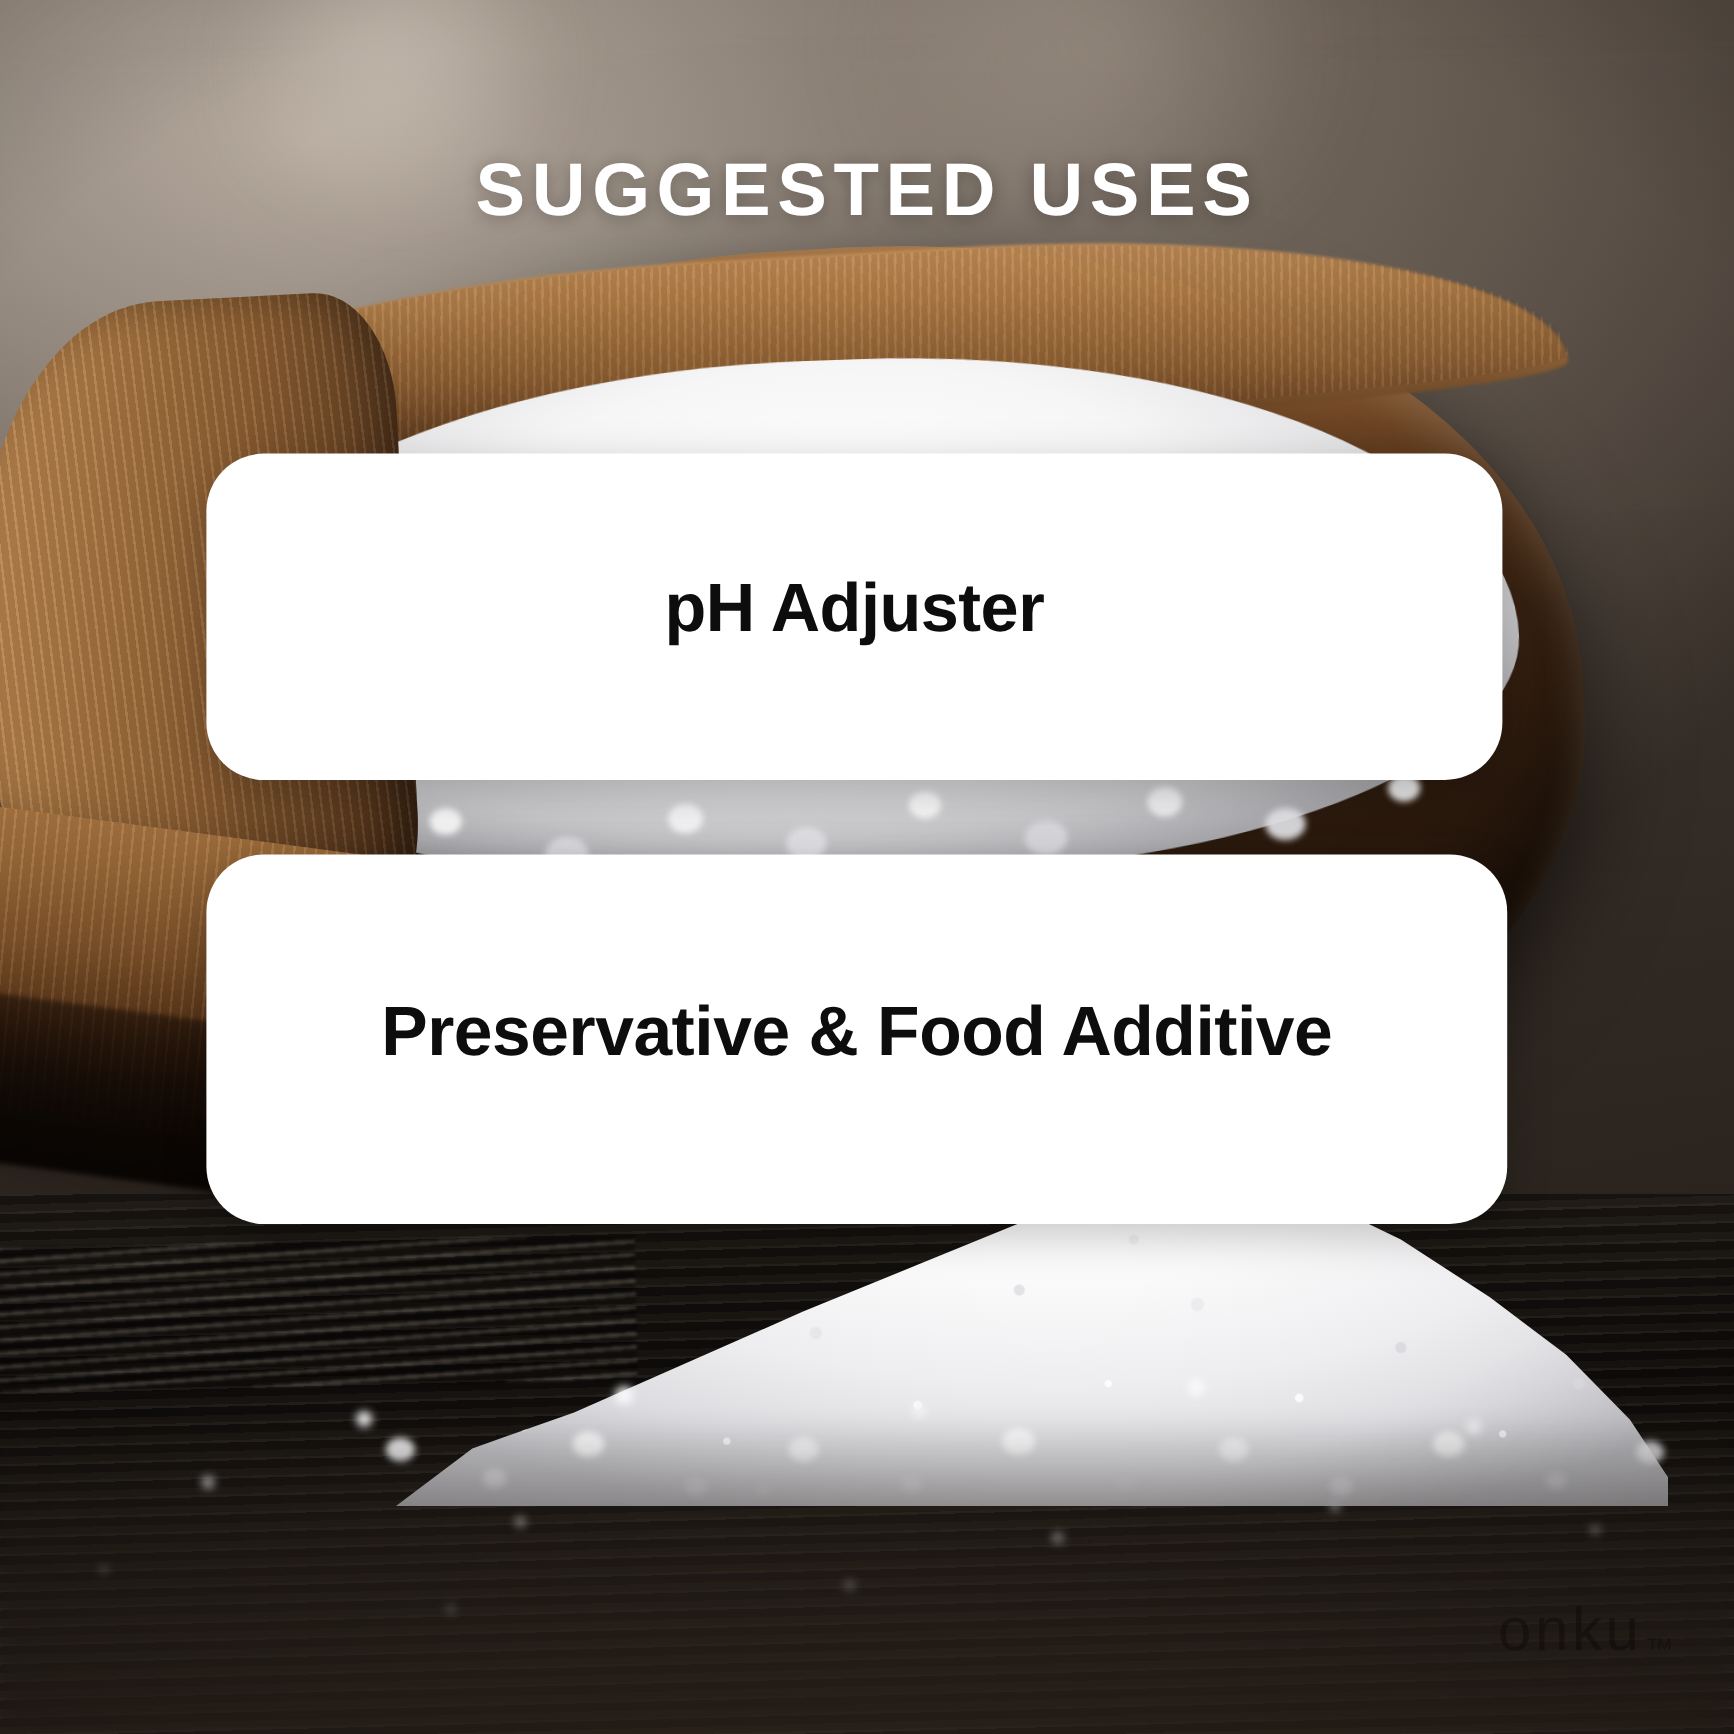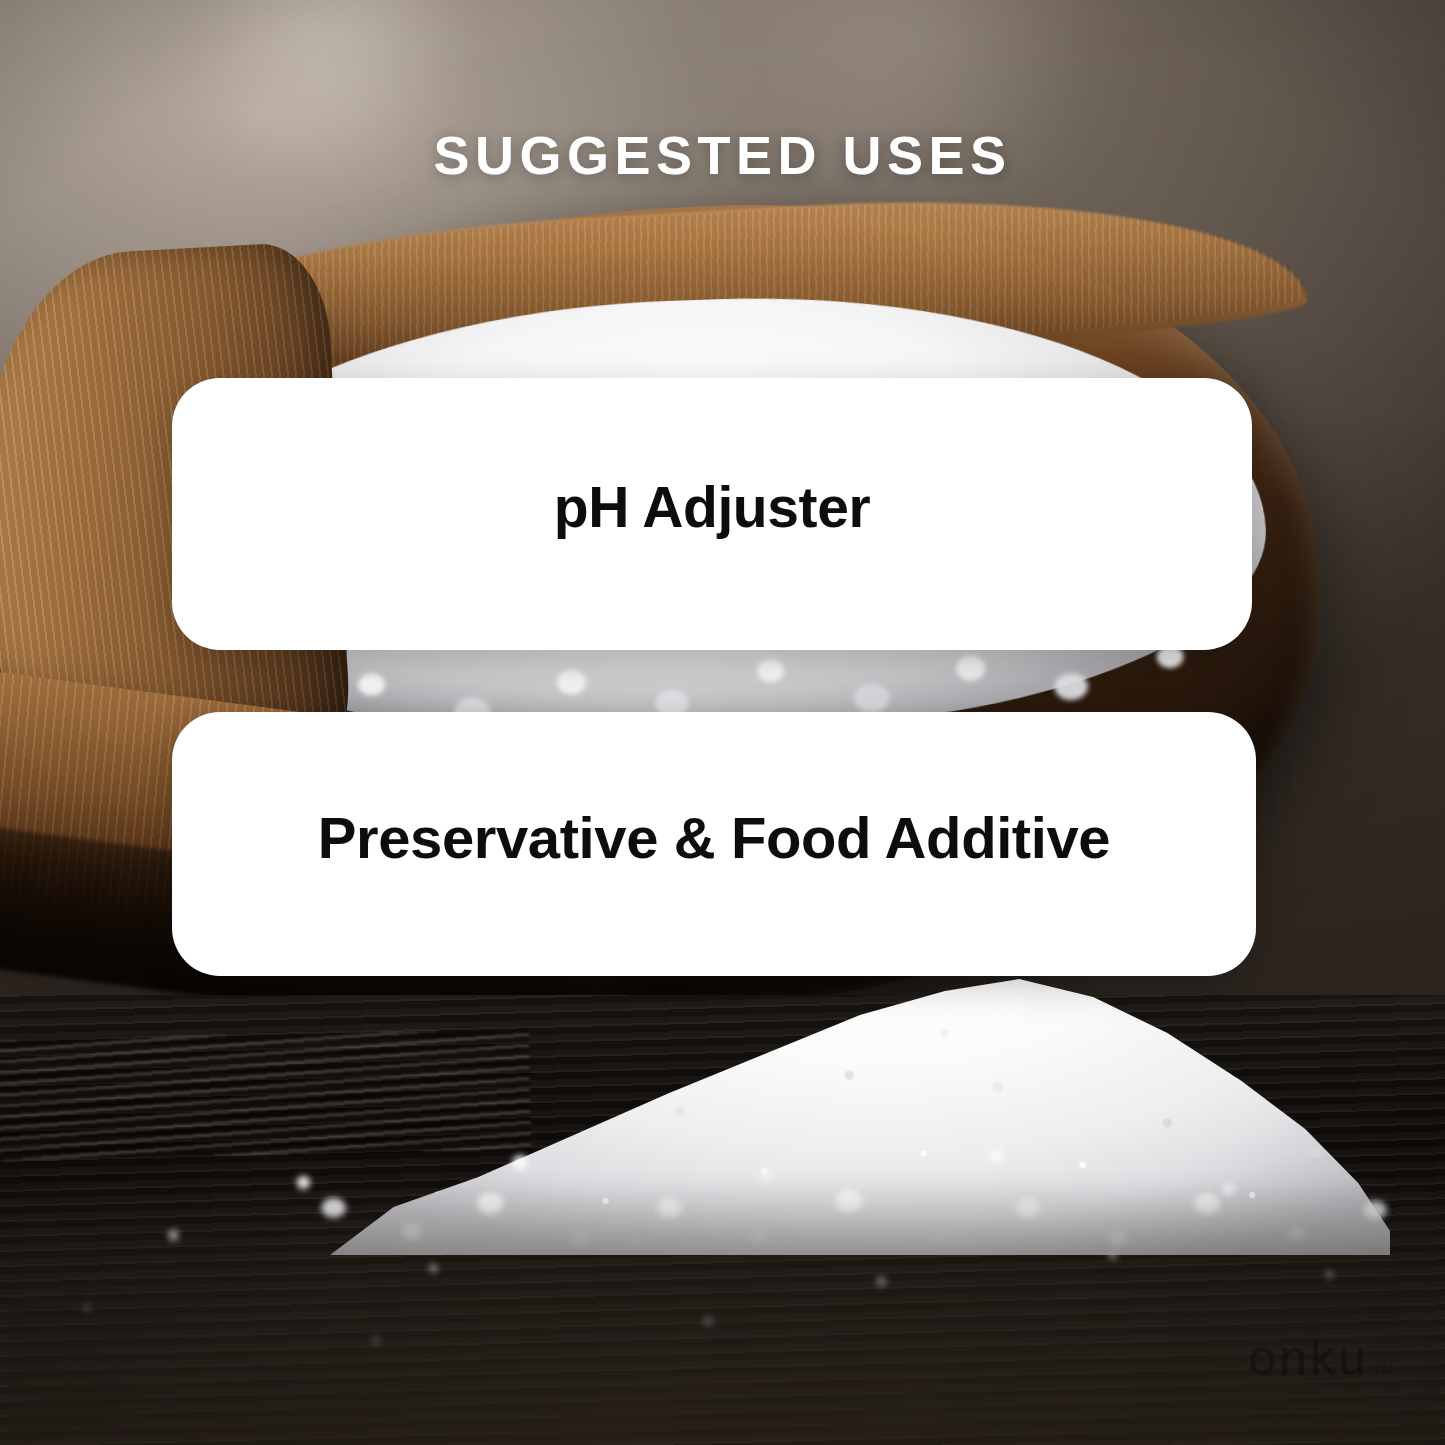--- a/index.html
+++ b/index.html
@@ -293,39 +293,39 @@
   .content { position:absolute; inset:0; }
 
   .title{
     position:absolute;
     left:0; right:0;
     top:128px;
     text-align:center;
     color:#ffffff;
     font-family:"Liberation Sans", sans-serif;
     font-weight:700;
-    font-size:54px;
+    font-size:62px;
     letter-spacing:5.5px;
     line-height:1;
     text-shadow:0 2px 14px rgba(0,0,0,.30);
   }
 
   .card{
     position:absolute;
     background:#ffffff;
     border-radius:48px;
     box-shadow:0 10px 36px rgba(0,0,0,.22);
     text-align:center;
     display:flex;
     flex-direction:column;
     justify-content:center;
     align-items:center;
   }
   #card-ph{  left:172px; top:378px; width:1080px; height:272px; }
-  #card-pre{ left:172px; top:712px; width:1084px; height:264px; }
+  #card-pre{ left:172px; top:712px; width:1084px; height:308px; }
 
   .card-title{
     color:#0d0d0d;
     font-family:"Liberation Sans", sans-serif;
     font-weight:700;
     font-size:57px;
     line-height:1.06;
     letter-spacing:-.4px;
     margin-bottom:14px;
   }

